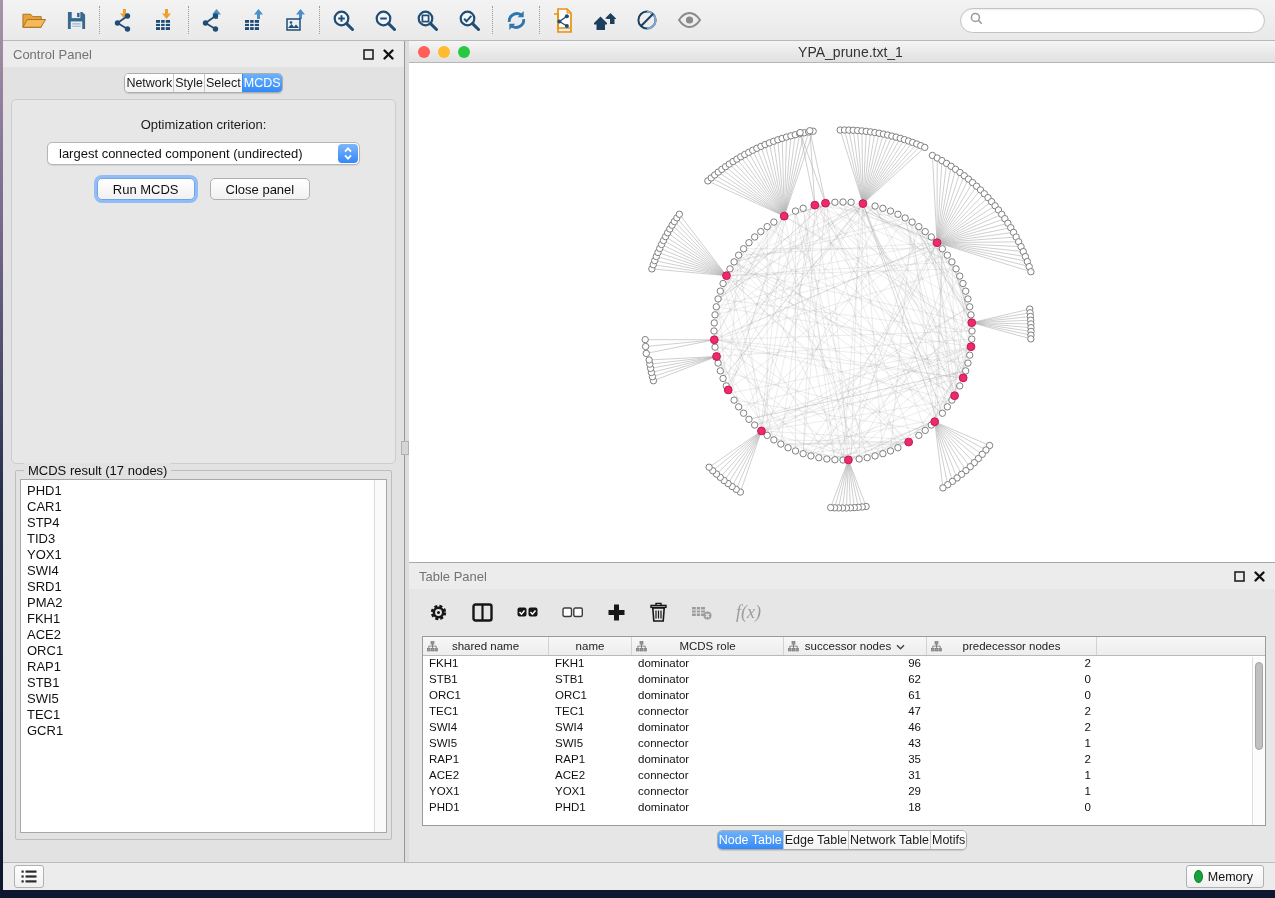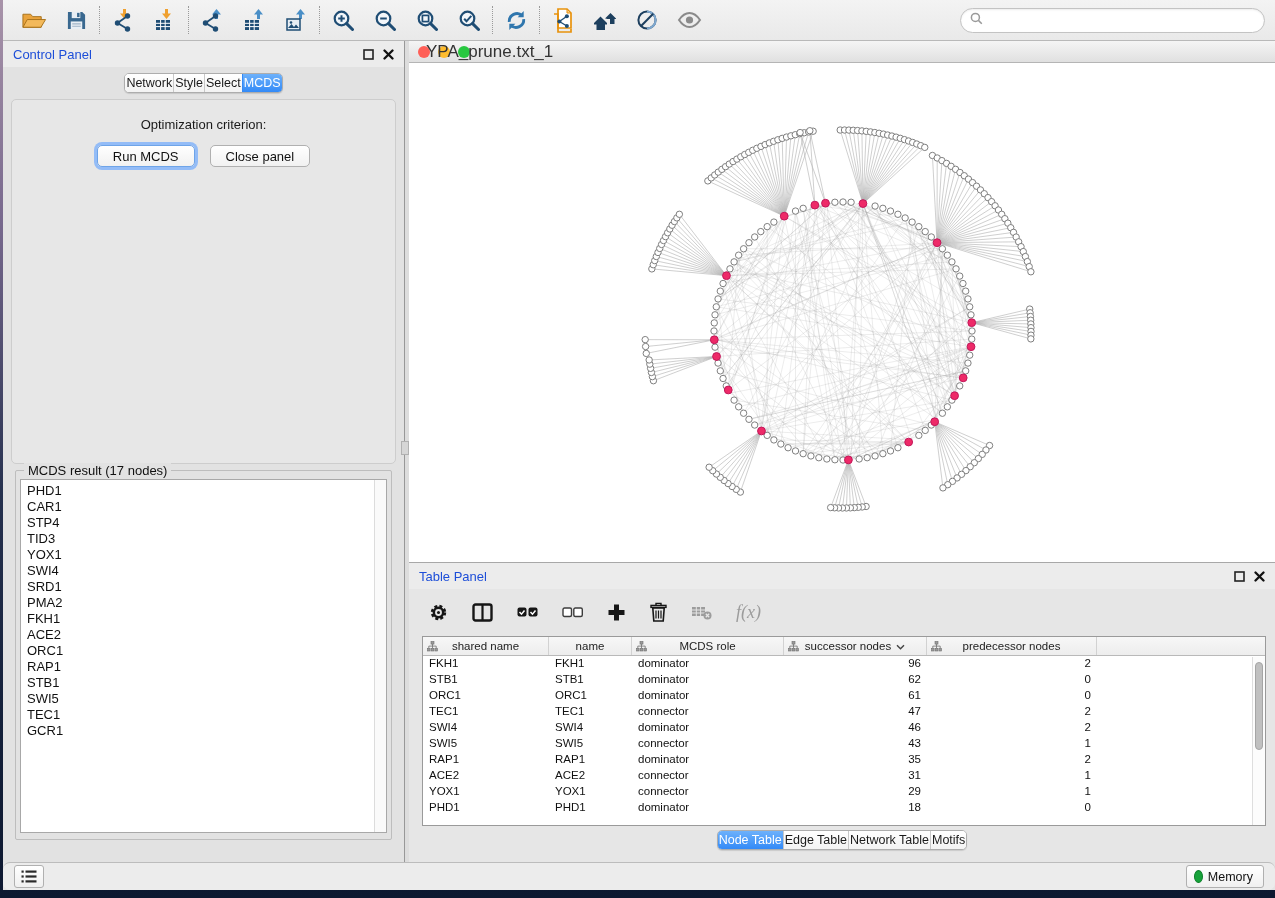--- a/index.html
+++ b/index.html
@@ -19,21 +19,21 @@
   .search-wrap { margin-left:auto; margin-right:2px; width:305px; height:25px; border:1px solid #c3c3c3;
     border-radius:13px; background:#fff; display:flex; align-items:center; padding:0 9px; gap:5px;
     box-shadow:inset 0 1px 2px rgba(0,0,0,.08); }
   .search-wrap input { border:none; outline:none; flex:1; font-size:12px; background:transparent; }
 
   
   .main { flex:1 1 auto; display:flex; min-height:0; }
 
   
   .control-panel { width:401px; background:#e2e2e2; display:flex; flex-direction:column; }
-  .panel-header { height:26px; display:flex; align-items:center; padding:0 10px; background:#ececec; font-size:13px; color:#1d4ed8; }
+  .panel-header { height:26px; display:flex; align-items:center; padding:0 10px; background:#ececec; font-size:13px; color:#737373; }
   .panel-header .win-btns { margin-left:auto; display:flex; gap:9px; align-items:center; }
   .win-btn { width:11px; height:11px; display:flex; align-items:center; justify-content:center; cursor:default; }
   .cp-tabrow { height:31px; display:flex; justify-content:center; align-items:center; }
   .seg { display:inline-flex; border:1px solid #adadad; border-radius:5px; overflow:hidden; background:#fff; height:20px;
     box-shadow:0 1px 1px rgba(0,0,0,.12); }
   .seg .seg-tab { font-size:12.5px; color:#1a1a1a; padding:0 1px; display:flex; align-items:center; border-left:1px solid #c8c8c8; background:linear-gradient(#ffffff,#f3f3f3); cursor:default; }
   .seg .seg-tab:first-child { border-left:none; }
   .seg .seg-tab.sel { background:linear-gradient(#6db1fb,#338af7); color:#fff; border-left-color:#338af7; }
   .cp-card { margin:1px 8px 0 8px; height:365px; background:#e7e7e7; border:1px solid #cdcdcd; border-radius:5px; }
   .opt-label { text-align:center; margin-top:17px; font-size:13px; color:#1a1a1a; }
@@ -55,21 +55,21 @@
   .splitter { width:5px; background:#dddddd; border-left:1px solid #989898; position:relative; cursor:col-resize; }
   .splitter .grip { position:absolute; top:400px; left:-4px; width:8px; height:14px; background:#d6d6d6; border:1px solid #b1b1b1; }
 
   
   .right { flex:1; display:flex; flex-direction:column; min-width:0; }
   .network-window { height:521px; display:flex; flex-direction:column; }
   .net-titlebar { height:22px; background:linear-gradient(#f5f5f5,#e0e0e0); border-bottom:1px solid #b5b5b5;
     display:flex; align-items:center; position:relative; }
   .lights { display:flex; gap:8px; margin-left:9px; }
   .light { width:12px; height:12px; border-radius:50%; }
-  .net-title { position:absolute; left:17px; right:0; font-size:17px; color:#333; }
+  .net-title { position:absolute; left:17px; right:0; text-align:center; font-size:14px; color:#333; }
   .net-canvas { flex:1; background:#fff; position:relative; overflow:hidden; }
   .net-canvas svg { position:absolute; left:0; top:0; }
 
   
   .table-panel { flex:1; border-top:1px solid #a8a8a8; background:#e6e6e6; display:flex; flex-direction:column; min-height:0; }
   .tp-toolbar { height:46px; background:#e6e6e6; display:flex; align-items:center; gap:24px; padding-left:20px; flex:0 0 auto; }
   .tp-icon { display:flex; align-items:center; justify-content:center; cursor:default; }
   .tp-icon.disabled { opacity:1; }
   .fx-label { font-family:"Liberation Serif", serif; font-style:italic; font-size:18px; color:#9c9c9c; }
   .table-region { margin:1px 9px 0 13px; background:#fff; border:1px solid #9a9a9a; height:190px; position:relative; overflow:hidden; }
@@ -80,21 +80,21 @@
   .th-filler { flex:1; border-right:none; }
   .trow { display:flex; height:16px; }
   .td { font-size:11.5px; color:#111; padding:1px 6px 0 6px; white-space:nowrap; overflow:hidden; }
   .td.num { text-align:right; }
   .vscroll { position:absolute; top:20px; right:0; bottom:0; width:13px; background:#fcfcfc; border-left:1px solid #dedede; }
   .vscroll .thumb { position:absolute; left:2px; right:2px; top:5px; height:88px; background:#c0c0c0; border:1px solid #a5a5a5; border-radius:5px; }
   .tp-tabrow { height:28px; display:flex; justify-content:center; align-items:center; flex:0 0 auto; }
 
   
   .statusbar { height:28px; background:#ececec; border-top:1px solid #bcbcbc; display:flex; align-items:center;
-    justify-content:space-between; padding:0 11px; flex:0 0 auto;border-radius:7px; }
+    justify-content:space-between; padding:0 11px; flex:0 0 auto; }
   .status-btn { height:23px; background:linear-gradient(#ffffff,#f0f0f0); border:1px solid #b0b0b0; border-radius:3px;
     display:flex; align-items:center; justify-content:center; padding:0 4px; cursor:default; }
   .memory-btn { gap:5px; padding:0 10px 0 7px; font-size:12.5px; color:#111; }
   .mem-dot { width:9px; height:13px; border-radius:50%; background:#17a23a; border:1px solid #0d7f2a; }
 </style>
 </head>
 <body>
 
 <div class="screen">
   <div class="app">
@@ -274,20 +274,29 @@
         <div class="cp-tabrow">
           <div class="seg" id="cp-tabs">
               <div class="seg-tab">Network</div>
               <div class="seg-tab">Style</div>
               <div class="seg-tab">Select</div>
               <div class="seg-tab sel">MCDS</div>
             </div>
         </div>
         <div class="cp-card">
           <div class="opt-label">Optimization criterion:</div>
+          <div class="criterion">
+            <span>largest connected component (undirected)</span>
+            <span class="stepper" id="stepper-slot">
+                <svg width="14" height="13" viewBox="0 0 14 13">
+                  <path d="M4 4.6L7 1.4l3 3.2" stroke="#fff" stroke-width="1.8" fill="none"></path>
+                  <path d="M4 8.4L7 11.6l3-3.2" stroke="#fff" stroke-width="1.8" fill="none"></path>
+                </svg>
+              </span>
+          </div>
           <div class="btn-row">
             <button class="mac-btn focus">Run MCDS</button>
             <button class="mac-btn">Close panel</button>
           </div>
         </div>
         <div class="mcds-fieldset">
           <div class="mcds-legend">MCDS result (17 nodes)</div>
           <div class="mcds-list" id="mcds-list">
             <div class="mcds-scroll"></div>
           <div class="mcds-item">PHD1</div>

